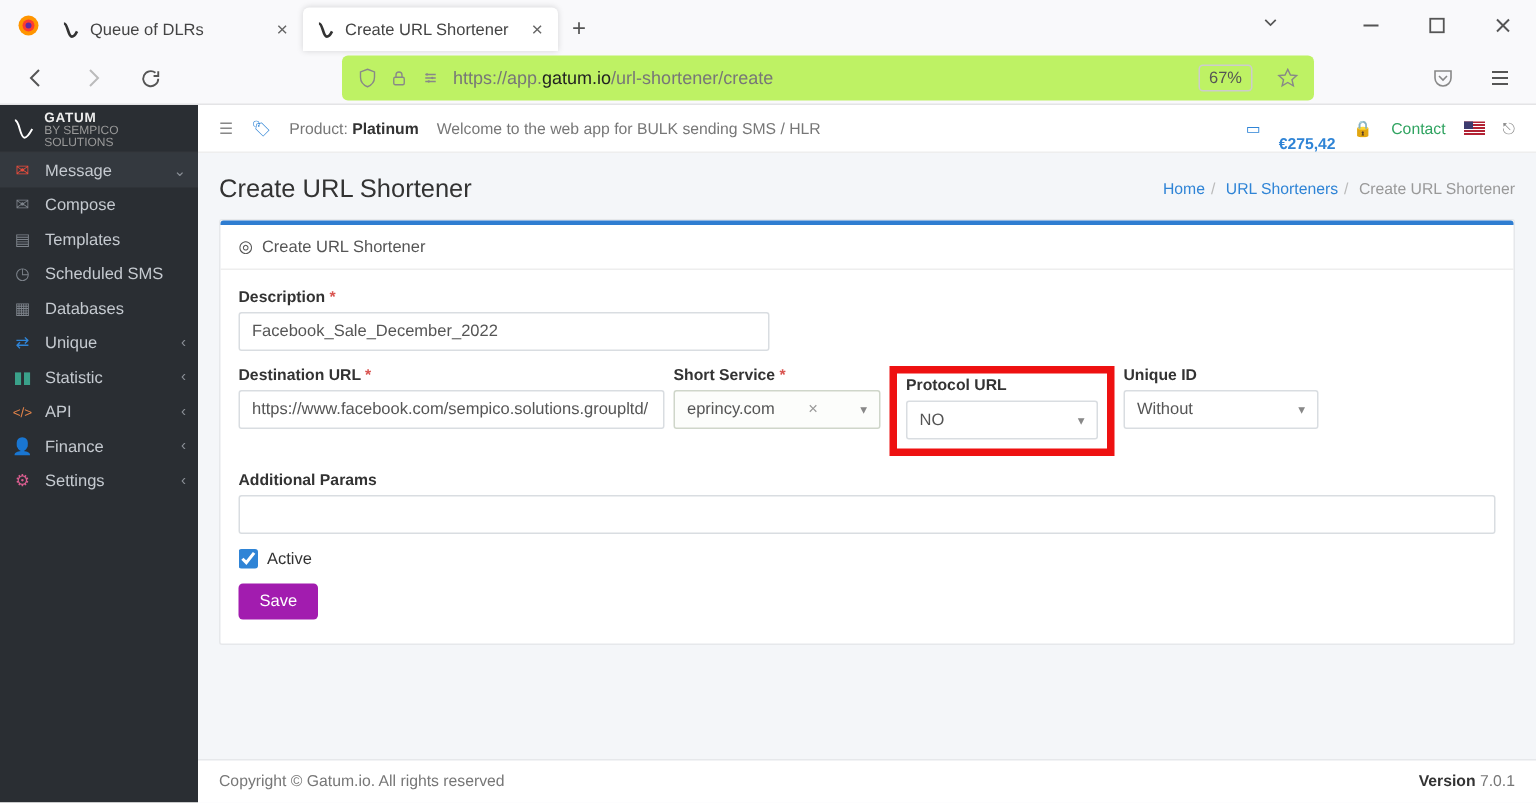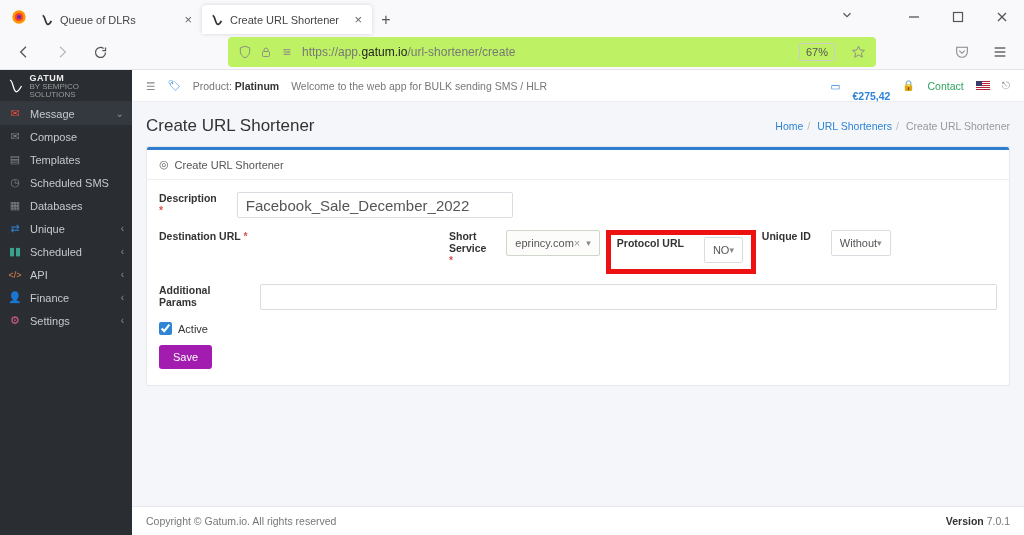--- a/index.html
+++ b/index.html
@@ -60,24 +60,24 @@
 .breadcrumb a { color: #2f84d6; text-decoration: none; }
 .breadcrumb .sep { margin: 0 4px; color: #bbb; }
 
 .panel { margin: 0 14px 14px; background: #fff; border: 1px solid #e6e8eb; border-radius: 2px; }
 .panel-ribbon { height: 3px; background: #2f7dd1; border-top-left-radius: 2px; border-top-right-radius: 2px; }
 .panel-head { padding: 8px 12px; border-bottom: 1px solid #eee; display: flex; align-items: center; gap: 6px; font-size: 11px; color: #555; }
 .panel-body { padding: 12px 12px 16px; }
 
 .field-label { font-size: 10.5px; font-weight: 600; color: #333; margin-bottom: 4px; }
 .req { color: #d9534f; }
-.input { height: 26px; width: 100%; border: 1px solid #d9dde1; border-radius: 2px; padding: 0 8px; font-size: 15px; color: #555; }
+.input { height: 26px; width: 100%; border: 1px solid #d9dde1; border-radius: 2px; padding: 0 8px; font-size: 11px; color: #555; }
 .input::placeholder { color: #999; }
 .row { display: flex; gap: 6px; margin-top: 10px; }
-.col { display: flex; flex-direction: row; gap: 20px; }
+.col { display: flex; flex-direction: column; }
 
 .select-like { height: 26px; border: 1px solid #d9dde1; border-radius: 2px; display: flex; align-items: center; padding: 0 8px; font-size: 11px; color: #555; background: #fff; position: relative; }
 .select-like .caret { margin-left: auto; font-size: 9px; color: #888; }
 .select-short { background: #fcfdfb; border-color: #cfd6ca; }
 .select-short .xclear { margin-left: auto; margin-right: 6px; color: #999; font-size: 11px; }
 
 .highlight-box { border: 5px solid #e11; padding: 0; position: relative; }
 .highlight-box .inner { padding: 2px 6px 6px; }
 
 .checkbox { display: flex; align-items: center; gap: 6px; margin-top: 10px; }
@@ -242,21 +242,21 @@
         <span class="nav-icon">▦</span>
         <span class="lbl">Databases</span>
       </div>
     <div class="nav-item blue">
         <span class="nav-icon">⇄</span>
         <span class="lbl">Unique</span>
         <span class="chev">‹</span>
       </div>
     <div class="nav-item teal">
         <span class="nav-icon">▮▮</span>
-        <span class="lbl">Scheduled</span>
+        <span class="lbl">Statistic</span>
         <span class="chev">‹</span>
       </div>
     <div class="nav-item orange">
         <span class="nav-icon" style="font-size:9px">&lt;/&gt;</span>
         <span class="lbl">API</span>
         <span class="chev">‹</span>
       </div>
     <div class="nav-item green">
         <span class="nav-icon">👤</span>
         <span class="lbl">Finance</span>
@@ -303,20 +303,21 @@
       <div class="panel-body">
 
         <div class="col" style="width:354px">
           <div class="field-label"><span>Description</span> <span class="req">*</span></div>
           <input class="input" value="Facebook_Sale_December_2022" style="">
         </div>
 
         <div class="row">
           <div class="col" style="flex:0 0 284px">
             <div class="field-label"><span>Destination URL</span> <span class="req">*</span></div>
+            <input class="input" value="https://www.facebook.com/sempico.solutions.groupltd/" style="">
           </div>
           <div class="col" style="flex:0 0 138px">
             <div class="field-label"><span>Short Service</span> <span class="req">*</span></div>
             <div class="select-like select-short">
               <span>eprincy.com</span>
               <span class="xclear">×</span>
               <span class="caret">▾</span>
             </div>
           </div>
           <div class="highlight-box" style="flex:0 0 150px">

